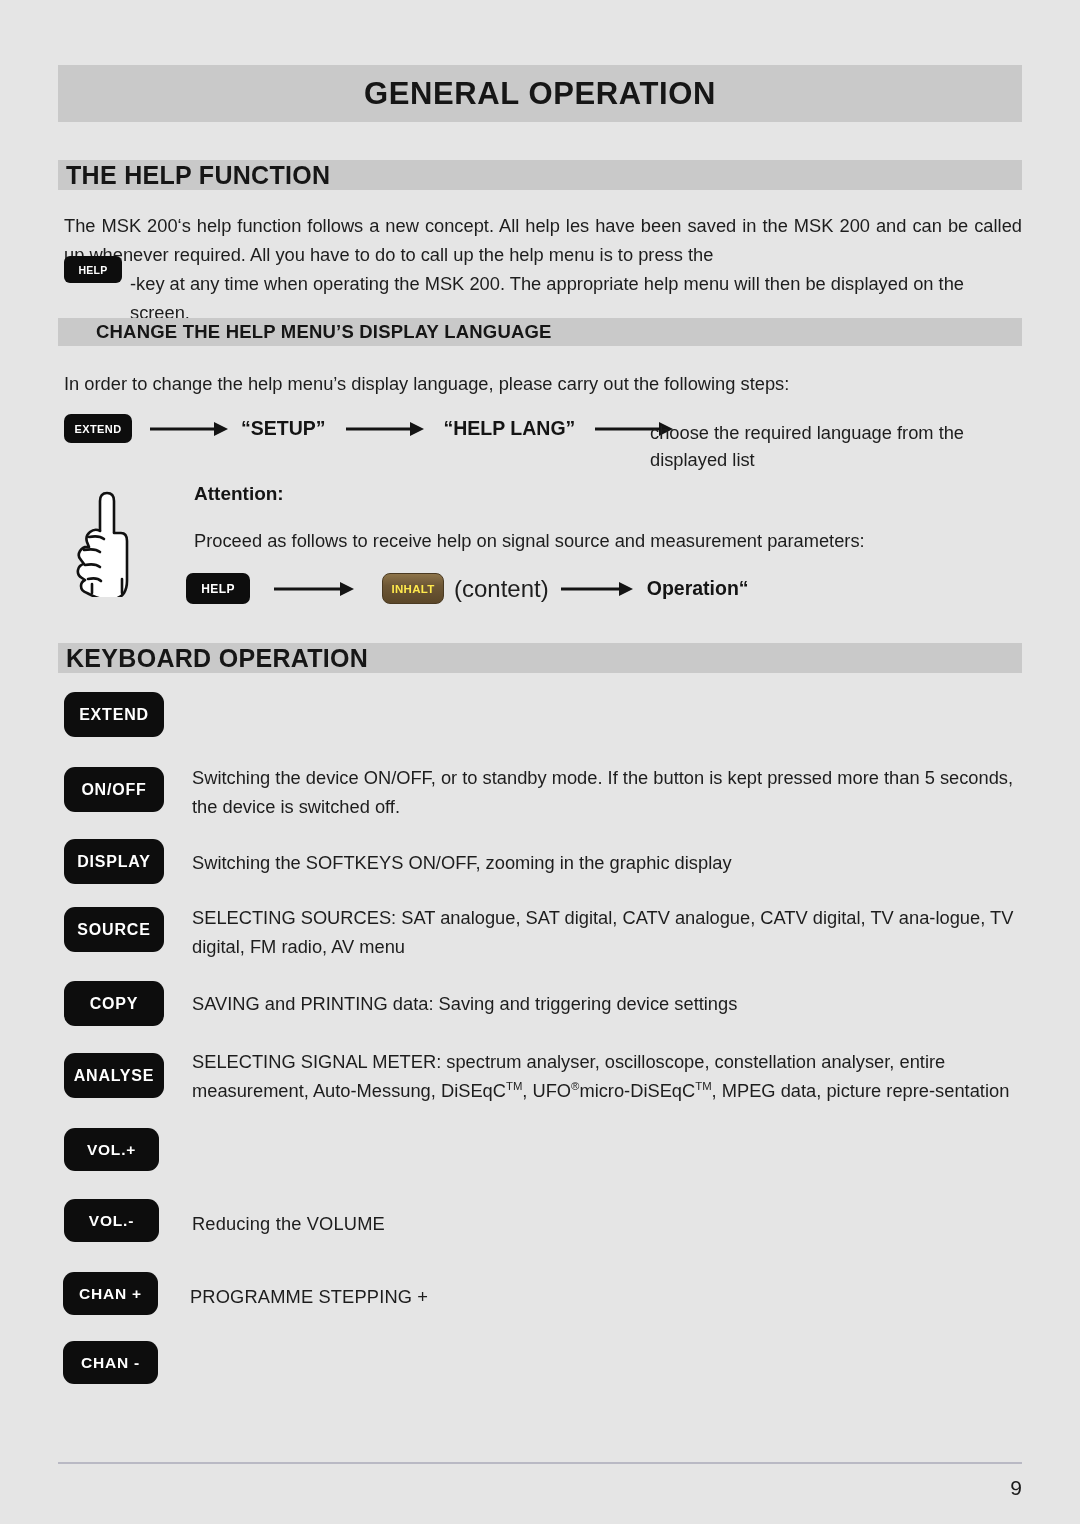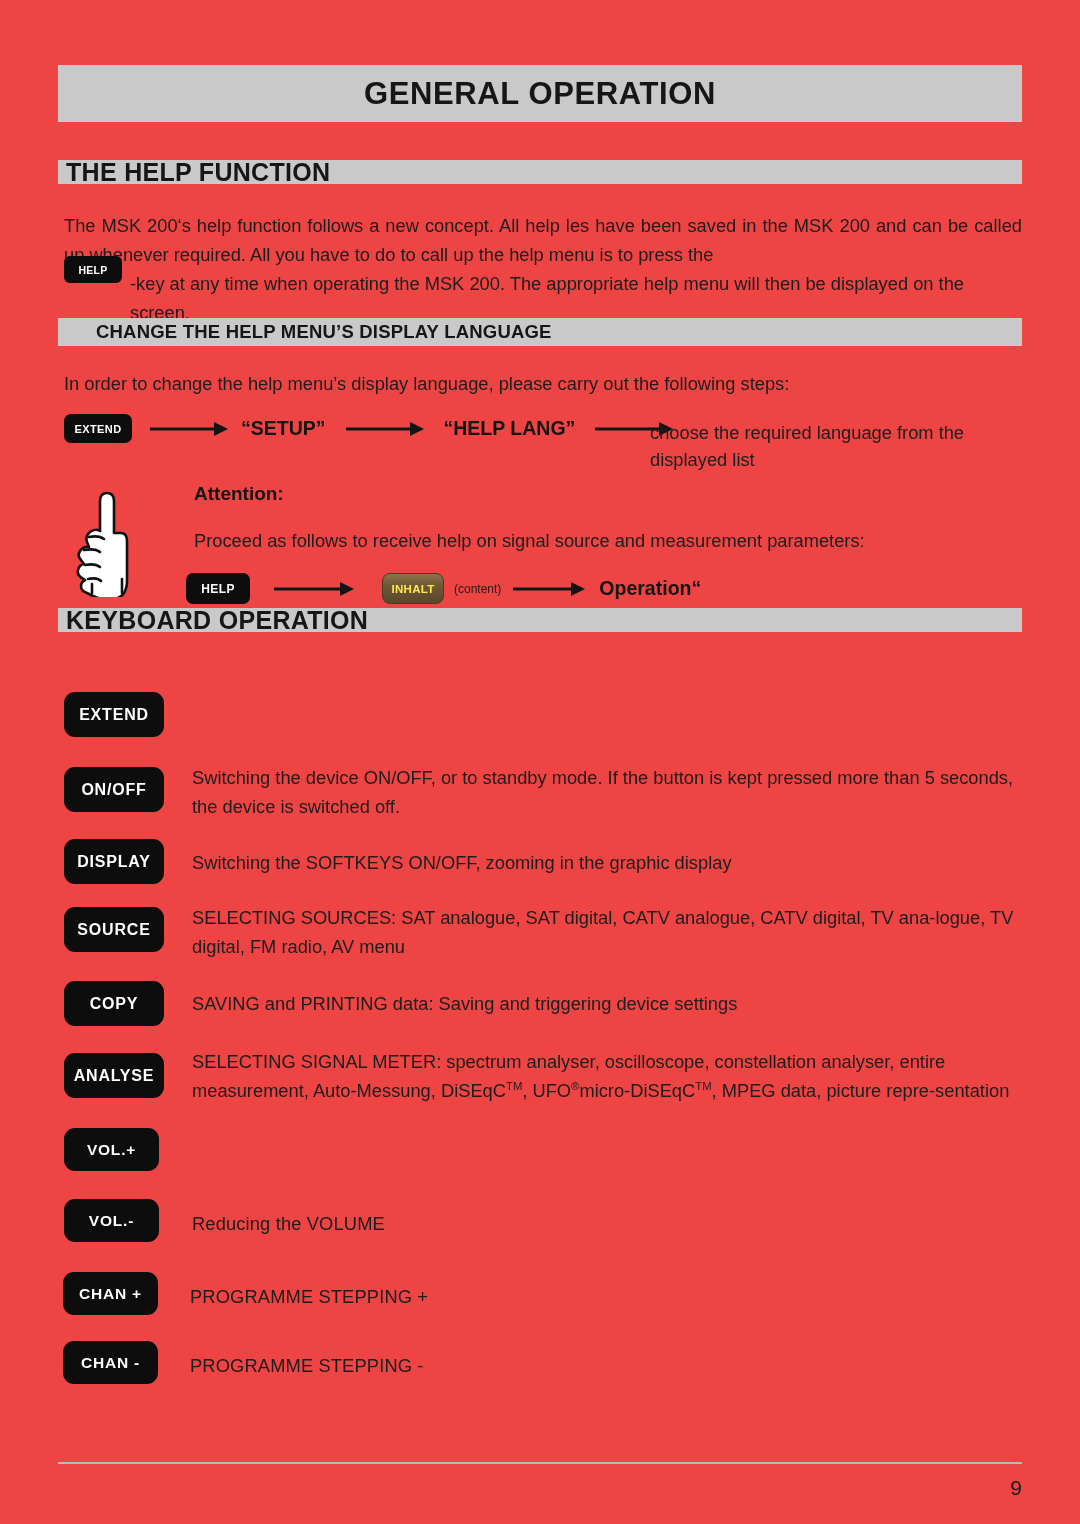--- a/index.html
+++ b/index.html
@@ -15,21 +15,21 @@
     color: #1a1a1a;
     position: relative;
     overflow: hidden;
   }
 
   .page {
     position: absolute;
     left: 0; top: 0;
     width: 1080px;
     height: 1524px;
-    background: #ef4444;
+    background: #e5e5e5;
   }
 
   .bar-title {
     position: absolute;
     left: 58px;
     top: 65px;
     width: 964px;
     height: 57px;
     background: #c9c9c9;
     display: flex;
@@ -40,21 +40,21 @@
     font-size: 31px;
     font-weight: bold;
     letter-spacing: 0.6px;
     color: #161616;
   }
 
   .bar-sec {
     position: absolute;
     left: 58px;
     width: 964px;
-    height: 24px;
+    height: 30px;
     background: #c9c9c9;
     display: flex;
     align-items: center;
   }
   .bar-sec span {
     font-size: 25px;
     font-weight: bold;
     letter-spacing: 0.3px;
     padding-left: 8px;
     color: #161616;
@@ -186,21 +186,21 @@
     display: flex;
     align-items: center;
   }
   .flow-label {
     font-size: 19.5px;
     font-weight: bold;
     color: #141414;
     white-space: nowrap;
   }
   .flow-plain {
-    font-size: 12px;
+    font-size: 24px;
     color: #1d1d1d;
     white-space: nowrap;
   }
 
   
   .hand {
     position: absolute;
     left: 66px;
     top: 487px;
     width: 74px;
@@ -329,21 +329,21 @@
     </span>
     <span class="key-inhalt" style="margin-left:28px;">INHALT</span>
     <span class="flow-plain" style="margin-left:10px;">(content)</span>
     <span class="arrow" style="width:72px; height:16px; margin-left:12px;">
       <span class="shaft" style="width:60px;"></span>
         <span class="head"></span>
     </span>
     <span class="flow-label" style="margin-left:14px;">Operation“</span>
   </div>
 
-  <div class="bar-sec" style="top:608px;">
+  <div class="bar-sec" style="top:643px;">
     <span>KEYBOARD OPERATION</span>
   </div>
 
   <div class="kbrow-key" style="left:64px; top:692px;">
     <span class="key key-big">EXTEND</span>
   </div>
 
   <div class="kbrow-key" style="left:64px; top:767px;">
     <span class="key key-big">ON/OFF</span>
   </div>
@@ -379,18 +379,17 @@
   <div class="kbrow-txt alt" style="left:192px; top:1209px; width:830px;">Reducing the VOLUME</div>
 
   <div class="kbrow-key" style="left:63px; top:1272px;">
     <span class="key key-big narrow">CHAN +</span>
   </div>
   <div class="kbrow-txt alt" style="left:190px; top:1282px; width:830px;">PROGRAMME STEPPING +</div>
 
   <div class="kbrow-key" style="left:63px; top:1341px;">
     <span class="key key-big narrow">CHAN -</span>
   </div>
-  <div class="kbrow-txt alt" style="left:190px; top:1351px; width:830px;">PROGRAMME STEPPING -</div>
 
   <div class="footline"></div>
   <div class="pageno">9</div>
 
 </div>
 
 </body></html>

